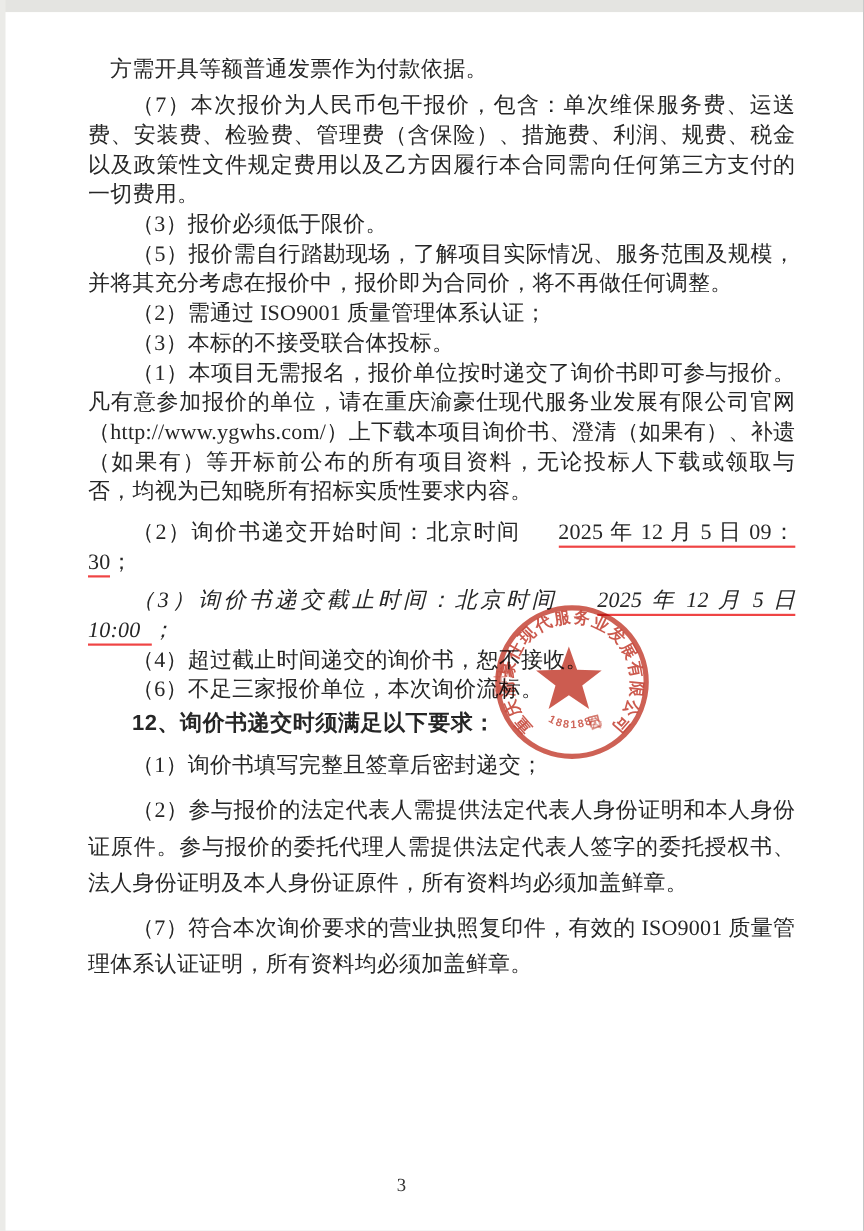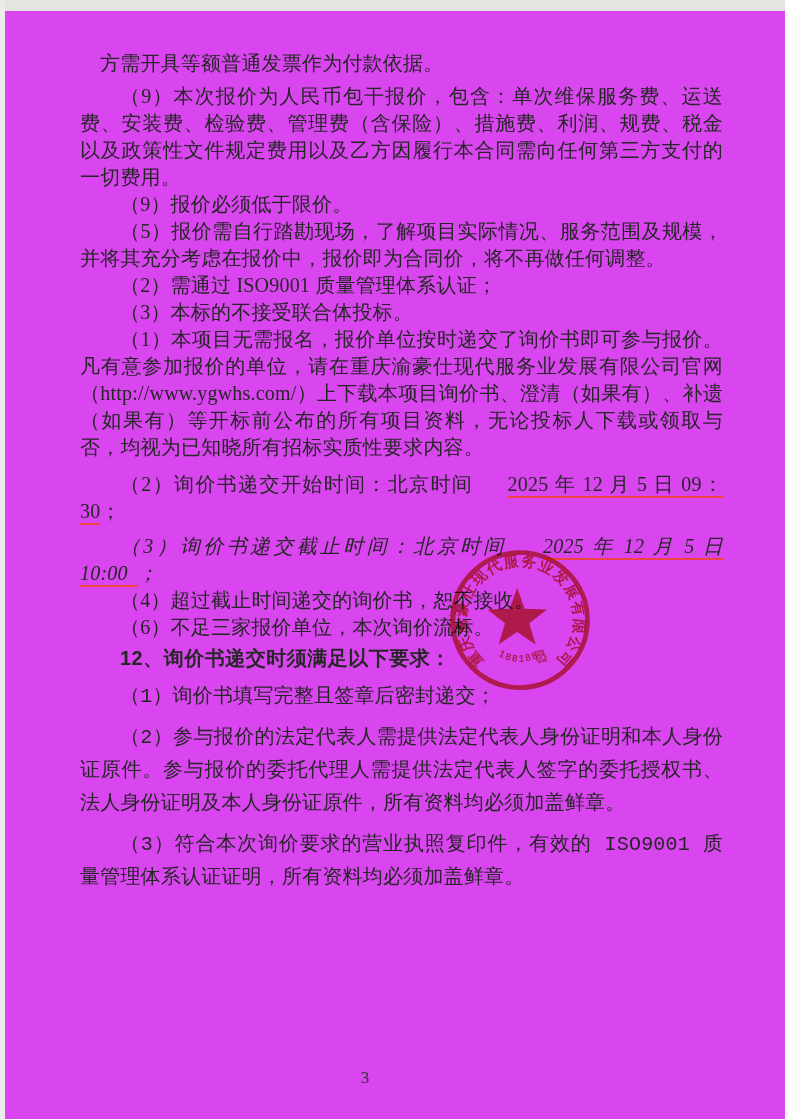--- a/index.html
+++ b/index.html
@@ -1,19 +1,19 @@
 <!DOCTYPE html>
 <html><head>
 <meta charset="utf-8">
 <style>
   html,body{margin:0;padding:0;background:#9a9a9a;}
   .page{
     position:relative;
     width:785px;height:1119px;
-    background:#d946ef;
+    background:#ffffff;
     overflow:hidden;
     font-family:"Liberation Serif","DejaVu Serif",serif;
     color:#262626;
   }
   .edge-top{position:absolute;top:0;left:0;width:785px;height:11px;background:#e4e4e1;}
   .edge-left{position:absolute;top:0;left:0;width:5px;height:1119px;background:#ebebe8;}
   .content{
     position:relative;
     padding:50px 62px 0 80px;
     font-size:20px;
@@ -26,21 +26,21 @@
   .ind1{text-indent:1em;}
   .h{
     font-weight:bold;
     font-family:"Liberation Sans","DejaVu Sans",sans-serif;
     letter-spacing:0.5px;
   }
   .mt4{margin-top:4px !important;}
   .mt6{margin-top:6px !important;}
   .mt8{margin-top:8px !important;font-style:italic;}
   .mt10{margin-top:10px !important;}
-  .sp{line-height:33px;margin-top:8px !important;font-family:Liberation Mono, monospace;}
+  .sp{line-height:33px;margin-top:8px !important;}
   .ul{border-bottom:2px solid #ef4444;padding-bottom:1px;margin-left:28px;}
   .ul-long{padding-right:10px;}
   .page-num{
     position:absolute;top:1068px;left:0;width:730px;
     text-align:center;font-size:17px;color:#333;
   }
   .seal{
     position:absolute;top:546px;left:441px;width:158px;height:152px;
     mix-blend-mode:multiply;
     opacity:0.92;
@@ -50,43 +50,43 @@
 </head>
 <body>
 
 <div class="page">
   <div class="edge-top"></div>
   <div class="edge-left"></div>
 
   <div class="content">
     <p class="ind1">方需开具等额普通发票作为付款依据。</p>
 
-    <p class="ind mt6">（9）本次报价为人民币包干报价，包含：单次维保服务费、运送费、安装费、检验费、管理费（含保险）、措施费、利润、规费、税金以及政策性文件规定费用以及乙方因履行本合同需向任何第三方支付的一切费用。</p>
-    <p class="ind">（9）报价必须低于限价。</p>
+    <p class="ind mt6">（7）本次报价为人民币包干报价，包含：单次维保服务费、运送费、安装费、检验费、管理费（含保险）、措施费、利润、规费、税金以及政策性文件规定费用以及乙方因履行本合同需向任何第三方支付的一切费用。</p>
+    <p class="ind">（3）报价必须低于限价。</p>
     <p class="ind">（5）报价需自行踏勘现场，了解项目实际情况、服务范围及规模，并将其充分考虑在报价中，报价即为合同价，将不再做任何调整。</p>
 
     <p class="ind">（2）需通过 ISO9001 质量管理体系认证；</p>
     <p class="ind">（3）本标的不接受联合体投标。</p>
 
     <p class="ind">（1）本项目无需报名，报价单位按时递交了询价书即可参与报价。凡有意参加报价的单位，请在重庆渝豪仕现代服务业发展有限公司官网（http://www.ygwhs.com/）上下载本项目询价书、澄清（如果有）、补遗（如果有）等开标前公布的所有项目资料，无论投标人下载或领取与否，均视为已知晓所有招标实质性要求内容。</p>
 
     <p class="ind mt10">
       <span>（2）询价书递交开始时间：北京时间 </span><span class="ul">2025 年 12 月 5 日 09：30</span><span>；</span>
     </p>
     <p class="ind mt8">
       <span>（3）询价书递交截止时间：北京时间 </span><span class="ul ul-long">2025 年 12 月 5 日 10:00</span><span>；</span>
     </p>
 
     <p class="ind">（4）超过截止时间递交的询价书，恕不接收。</p>
     <p class="ind">（6）不足三家报价单位，本次询价流标。</p>
 
     <p class="ind h mt4">12、询价书递交时须满足以下要求：</p>
     <p class="ind sp">（1）询价书填写完整且签章后密封递交；</p>
     <p class="ind sp">（2）参与报价的法定代表人需提供法定代表人身份证明和本人身份证原件。参与报价的委托代理人需提供法定代表人签字的委托授权书、法人身份证明及本人身份证原件，所有资料均必须加盖鲜章。</p>
-    <p class="ind sp">（3）符合本次询价要求的营业执照复印件，有效的 ISO9001 质量管理体系认证证明，所有资料均必须加盖鲜章。</p>
+    <p class="ind sp">（7）符合本次询价要求的营业执照复印件，有效的 ISO9001 质量管理体系认证证明，所有资料均必须加盖鲜章。</p>
   </div>
 
   <div class="seal">
     <svg width="158" height="152" viewBox="0 0 160 160">
       <defs>
         <path id="arcTop" d="M 47.3,124.7 A 57,57 0 1 1 112.7,124.7" fill="none"></path>
         <path id="arcBottom" d="M 52,112 A 44,44 0 0 0 108,112" fill="none"></path>
       </defs>
       <circle cx="80" cy="78" r="71" fill="none" stroke="#c23b2c" stroke-width="5" stroke-opacity="0.88"></circle>
       <polygon transform="translate(77,77)" points="0,-33 7.9,-10.9 31.4,-10.2 12.8,4.2 19.4,26.7 0,13.5 -19.4,26.7 -12.8,4.2 -31.4,-10.2 -7.9,-10.9" fill="#c23b2c" fill-opacity="0.9"></polygon>

